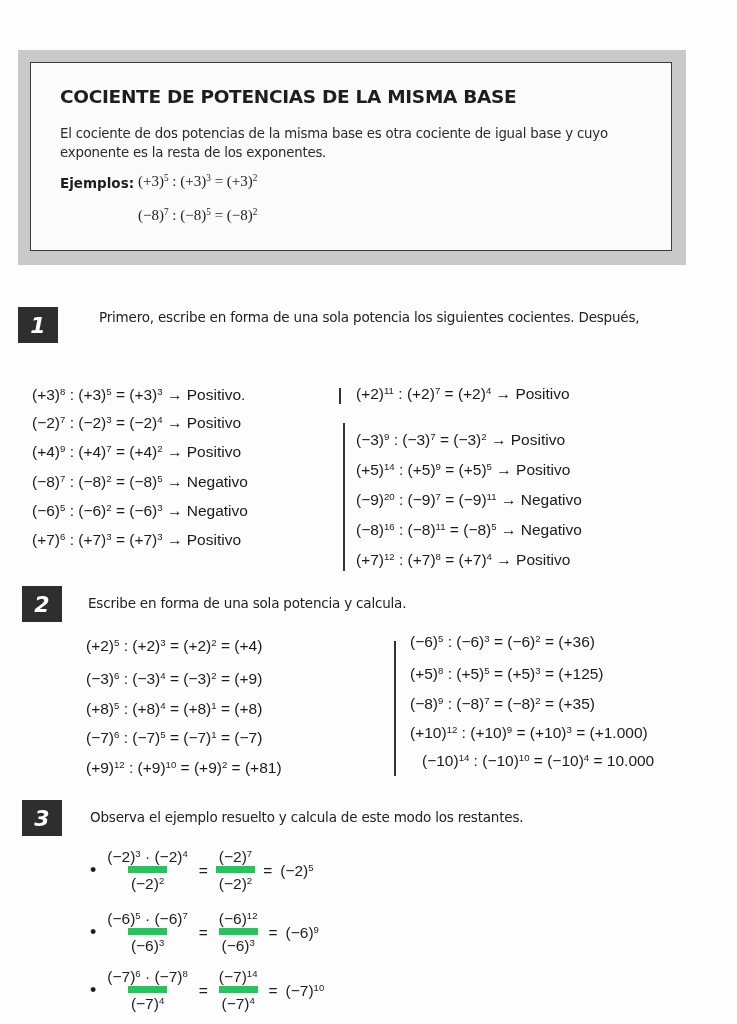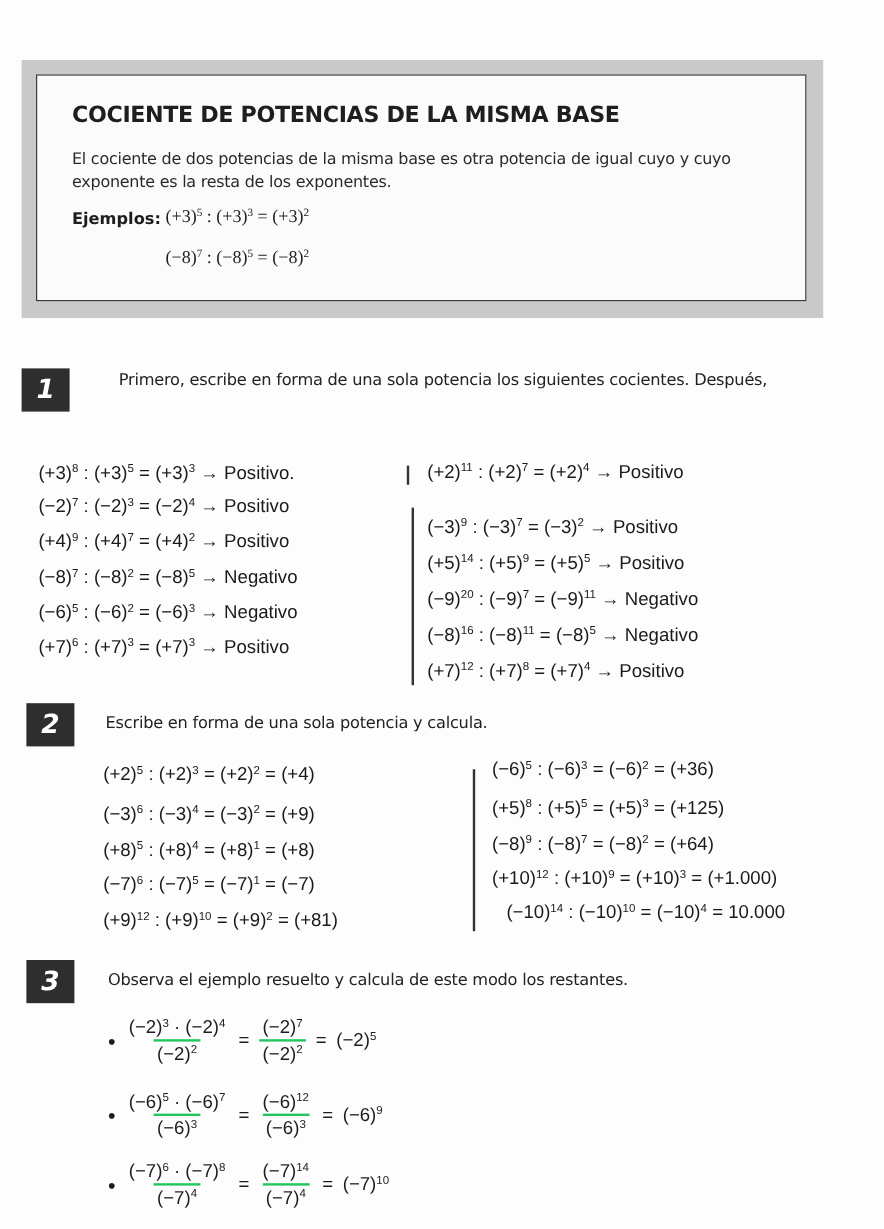--- a/index.html
+++ b/index.html
@@ -20,31 +20,31 @@
   sup { font-size:0.62em; vertical-align:0.55em; line-height:0; }
   
   .badge { width:40px; height:36px; background:#2e2e2e; color:#fff; font-family:"DejaVu Sans", sans-serif; font-weight:bold; font-style:italic; font-size:22px; display:flex; align-items:center; justify-content:center; }
   .instr { font-family:"DejaVu Sans", sans-serif; font-size:13.5px; line-height:19px; color:#222; letter-spacing:-0.2px; }
   .mline { font-family:"Liberation Sans", sans-serif; font-size:15.5px; color:#1a1a1a; white-space:nowrap; }
   .vline { width:1.5px; background:#333; }
   
   .bullet { font-size:18px; }
   .frac { display:inline-flex; flex-direction:column; align-items:center; vertical-align:middle; }
   .frac .num { padding:0 3px; }
-  .frac .den { border-top:2px solid #22c55e; padding:2px 3px 0; }
+  .frac .den { border-top:7px solid #22c55e; padding:2px 3px 0; }
   .fline { font-family:"Liberation Sans", sans-serif; font-size:15.5px; white-space:nowrap; display:flex; align-items:center; gap:8px; }
 </style>
 </head>
 <body>
 
 <div class="abs theory-outer"></div>
 <div class="abs theory-inner"></div>
 <div class="abs theory-title">COCIENTE DE POTENCIAS DE LA MISMA BASE</div>
 <div class="abs theory-text">
-  <div>El cociente de dos potencias de la misma base es otra potencia de igual cuyo y cuyo</div>
+  <div>El cociente de dos potencias de la misma base es otra cociente de igual base y cuyo</div>
   <div>exponente es la resta de los exponentes.</div>
 </div>
 <div class="abs ex-label">Ejemplos:</div>
 <div class="abs ex ex1">
   <span>(+3)</span><sup>5</sup><span> : </span><span>(+3)</span><sup>3</sup><span> = </span><span>(+3)</span><sup>2</sup>
 </div>
 <div class="abs ex ex2">
   <span>(−8)</span><sup>7</sup><span> : </span><span>(−8)</span><sup>5</sup><span> = </span><span>(−8)</span><sup>2</sup>
 </div>
 
@@ -77,21 +77,21 @@
     <div class="abs mline" style="left: 86px; top: 637px;"><span><span>(+2)</span><sup>5</sup></span><span> : </span><span><span>(+2)</span><sup>3</sup></span><span> = </span><span><span>(+2)</span><sup>2</sup></span><span> = </span><span>(+4)</span></div>
     <div class="abs mline" style="left: 86px; top: 670px;"><span><span>(−3)</span><sup>6</sup></span><span> : </span><span><span>(−3)</span><sup>4</sup></span><span> = </span><span><span>(−3)</span><sup>2</sup></span><span> = </span><span>(+9)</span></div>
     <div class="abs mline" style="left: 86px; top: 700px;"><span><span>(+8)</span><sup>5</sup></span><span> : </span><span><span>(+8)</span><sup>4</sup></span><span> = </span><span><span>(+8)</span><sup>1</sup></span><span> = </span><span>(+8)</span></div>
     <div class="abs mline" style="left: 86px; top: 729px;"><span><span>(−7)</span><sup>6</sup></span><span> : </span><span><span>(−7)</span><sup>5</sup></span><span> = </span><span><span>(−7)</span><sup>1</sup></span><span> = </span><span>(−7)</span></div>
     <div class="abs mline" style="left: 86px; top: 759px;"><span><span>(+9)</span><sup>12</sup></span><span> : </span><span><span>(+9)</span><sup>10</sup></span><span> = </span><span><span>(+9)</span><sup>2</sup></span><span> = </span><span>(+81)</span></div>
   </div>
 <div class="abs vline" style="left:394px;top:641px;height:135px;"></div>
 <div id="ex2-right">
     <div class="abs mline" style="left: 410px; top: 633px;"><span><span>(−6)</span><sup>5</sup></span><span> : </span><span><span>(−6)</span><sup>3</sup></span><span> = </span><span><span>(−6)</span><sup>2</sup></span><span> = </span><span>(+36)</span></div>
     <div class="abs mline" style="left: 410px; top: 665px;"><span><span>(+5)</span><sup>8</sup></span><span> : </span><span><span>(+5)</span><sup>5</sup></span><span> = </span><span><span>(+5)</span><sup>3</sup></span><span> = </span><span>(+125)</span></div>
-    <div class="abs mline" style="left: 410px; top: 695px;"><span><span>(−8)</span><sup>9</sup></span><span> : </span><span><span>(−8)</span><sup>7</sup></span><span> = </span><span><span>(−8)</span><sup>2</sup></span><span> = </span><span>(+64)</span></div>
+    <div class="abs mline" style="left: 410px; top: 695px;"><span><span>(−8)</span><sup>9</sup></span><span> : </span><span><span>(−8)</span><sup>7</sup></span><span> = </span><span><span>(−8)</span><sup>2</sup></span><span> = </span><span>(+35)</span></div>
     <div class="abs mline" style="left: 410px; top: 724px;"><span><span>(+10)</span><sup>12</sup></span><span> : </span><span><span>(+10)</span><sup>9</sup></span><span> = </span><span><span>(+10)</span><sup>3</sup></span><span> = </span><span>(+1.000)</span></div>
     <div class="abs mline" style="left: 410px; top: 752px; margin-left: 12px;"><span><span>(−10)</span><sup>14</sup></span><span> : </span><span><span>(−10)</span><sup>10</sup></span><span> = </span><span><span>(−10)</span><sup>4</sup></span><span> = </span><span>10.000</span></div>
   </div>
 
 <div class="abs badge" style="left:22px;top:800px;">3</div>
 <div class="abs instr" style="left:90px;top:808px;">Observa el ejemplo resuelto y calcula de este modo los restantes.</div>
 <div id="ex3-items">
     <div class="abs fline" style="left: 90px; top: 848px;">
       <span class="bullet">•</span>
       <span class="frac">

